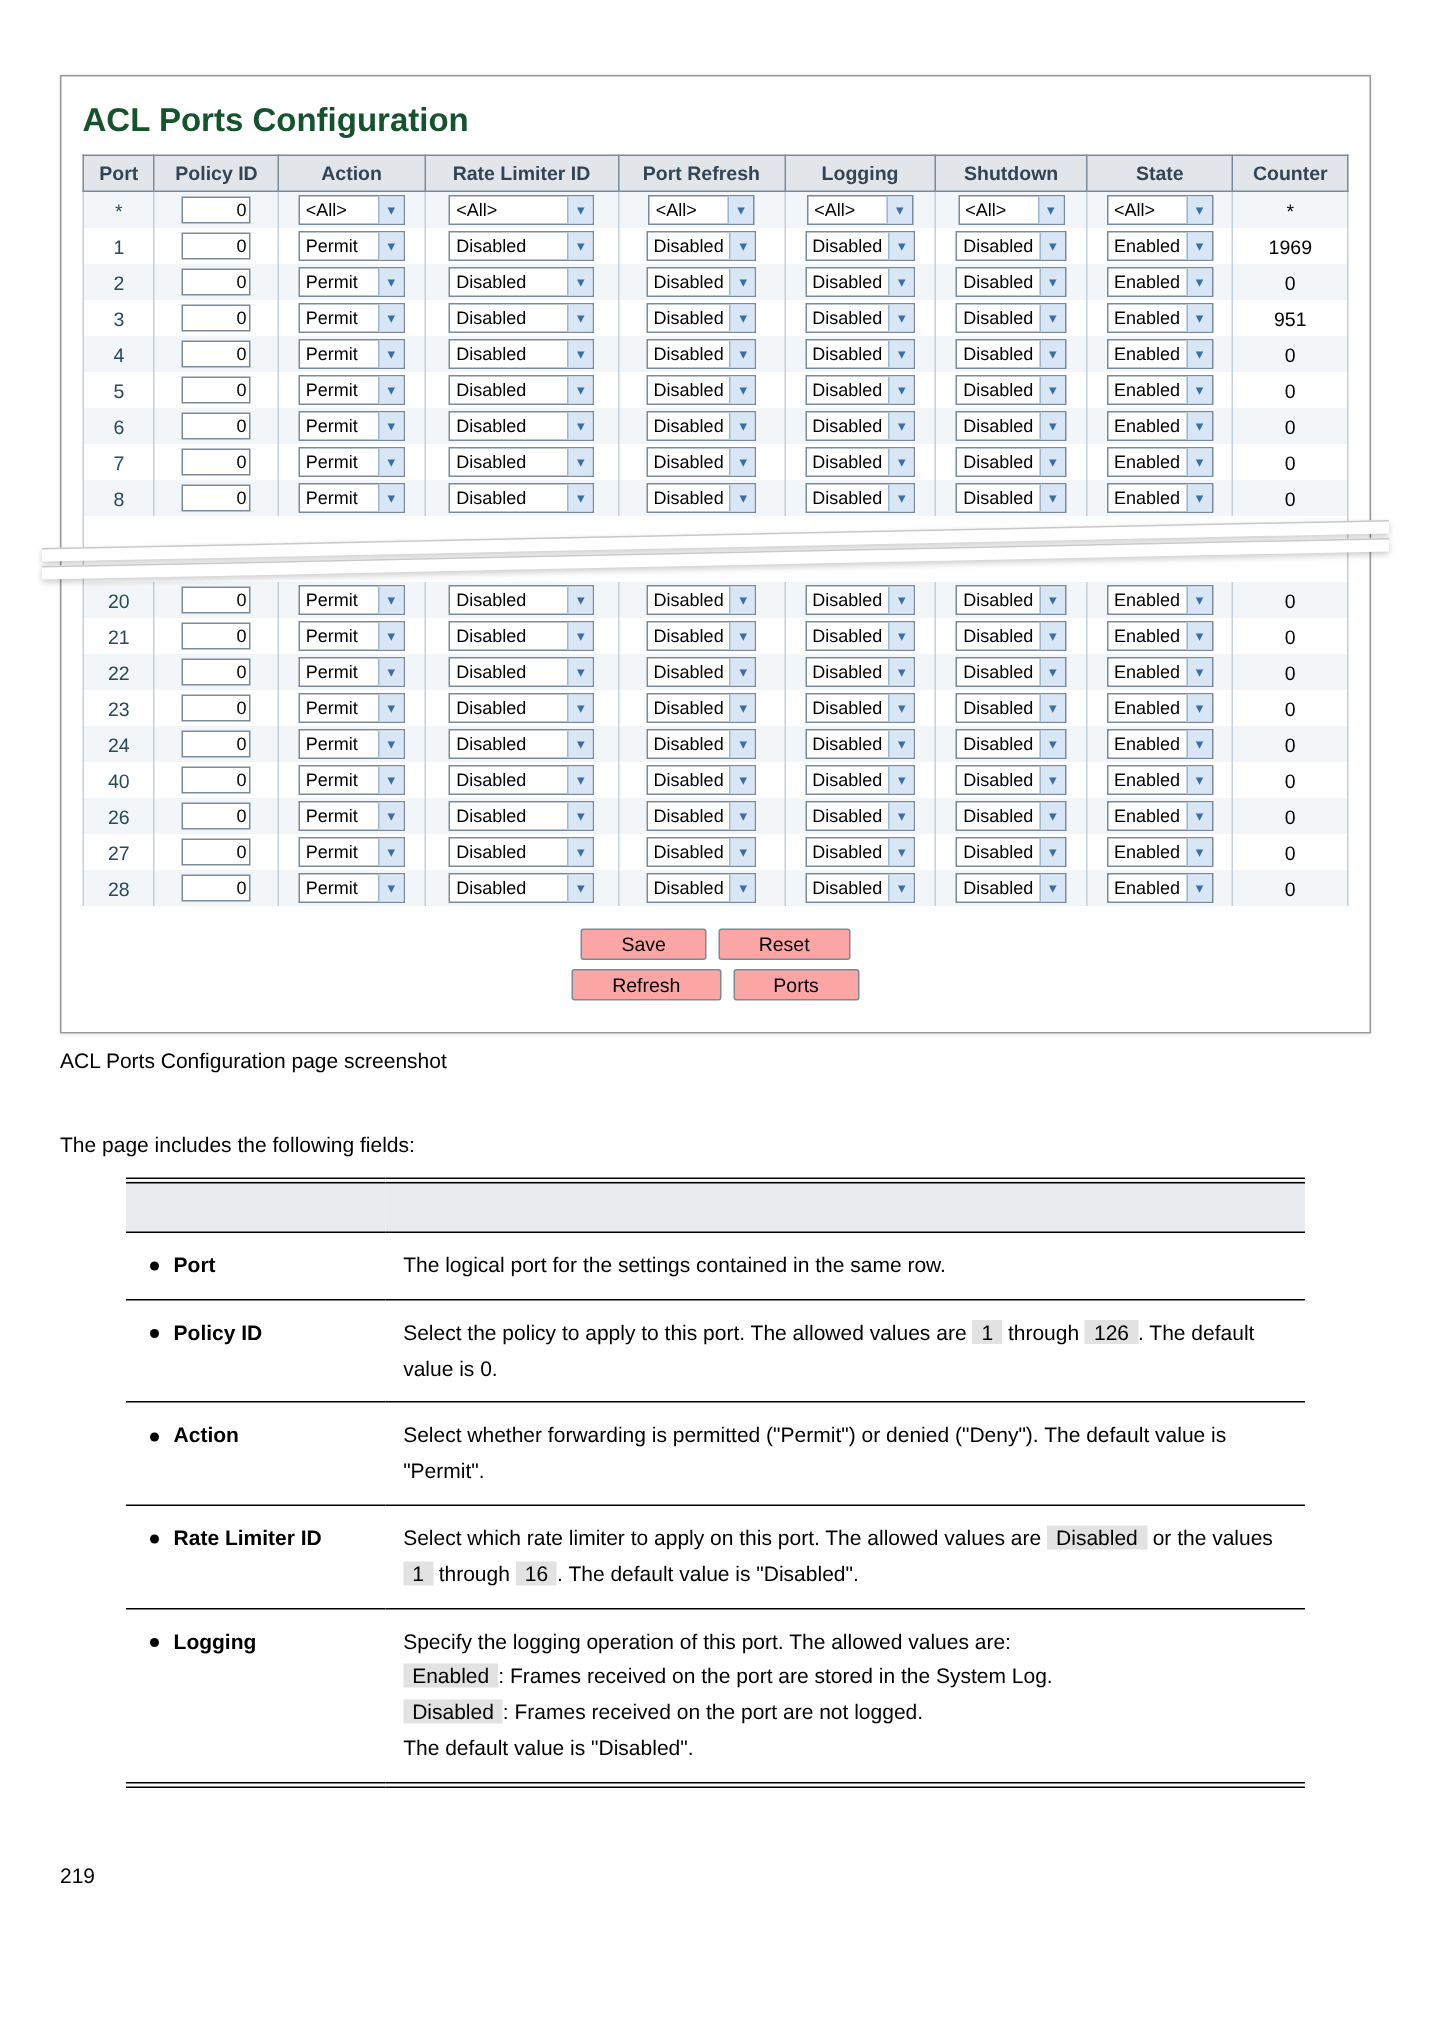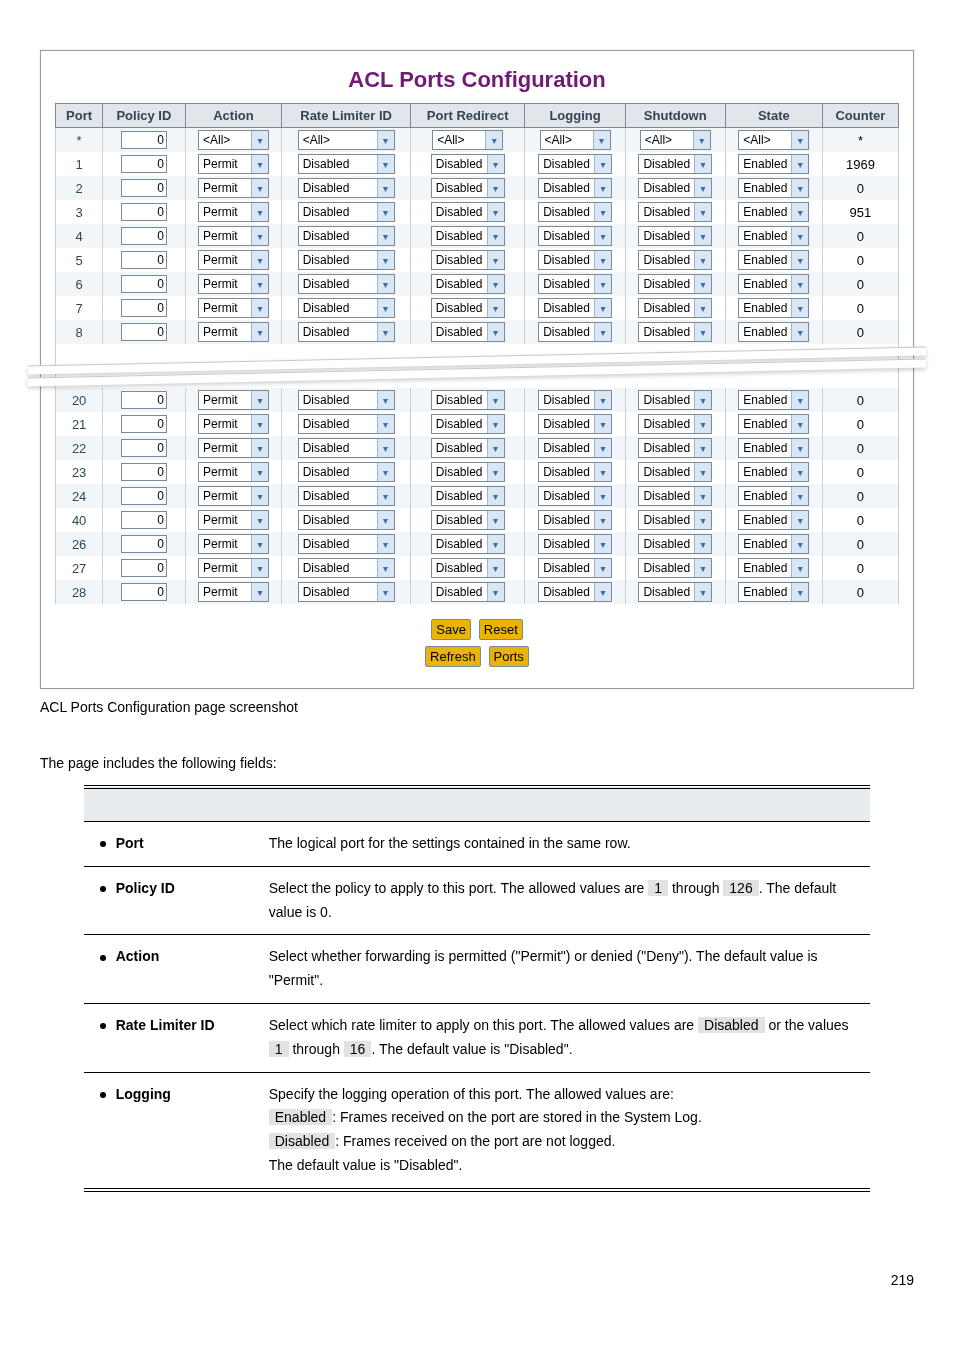--- a/index.html
+++ b/index.html
@@ -10,22 +10,21 @@
     color: #000;
     background: #fff;
   }
   .screenshot-frame {
     border: 1px solid #999;
     padding: 10px 14px 18px;
     margin: 30px 0 8px;
     box-shadow: 0 0 2px rgba(0,0,0,0.15);
   }
   .page-title {
-    text-align: center;
-    color: #701a75;
+    color: #14532d;
     font-size: 22px;
     font-weight: bold;
     margin: 6px 0 10px;
   }
   table.ports {
     border-collapse: collapse;
     width: 100%;
     font-size: 13px;
   }
   table.ports th {
@@ -103,22 +102,22 @@
     box-shadow: 0 2px 4px rgba(0,0,0,0.2);
     transform: skewY(-1.2deg);
   }
   .gap-visual::before { top: 4px; }
   .gap-visual::after  { top: 16px; }
 
   .btn-row { text-align: center; margin-top: 12px; }
   .btn {
     display: inline-block;
     border: 1px solid #7a8a99;
-    background: #eab308;
-    padding: 2px 4px;
+    background: #fca5a5;
+    padding: 2px 26px;
     font-size: 13px;
     margin: 3px 2px;
     border-radius: 2px;
   }
 
   .caption {
     text-align: left;
     margin: 10px 0 40px;
     font-size: 14px;
   }
@@ -158,39 +157,39 @@
     border-radius: 50%;
     vertical-align: middle;
     margin-right: 10px;
     margin-left: 4px;
   }
   .hl {
     background: #e2e2e2;
     padding: 0 6px;
   }
   .page-no {
-    text-align: right;
-    margin-top: 80px;
+    text-align: left;
+    margin-top: 50px;
     font-size: 14px;
   }
 </style>
 </head>
 <body>
 
 <div class="screenshot-frame">
   <div class="page-title">ACL Ports Configuration</div>
 
   <table class="ports">
     <thead>
         <tr id="hdr-row">
           <th>Port</th>
           <th>Policy ID</th>
           <th>Action</th>
           <th>Rate Limiter ID</th>
-          <th>Port Redirect</th>
+          <th>Port Refresh</th>
           <th>Logging</th>
           <th>Shutdown</th>
           <th>State</th>
           <th>Counter</th>
         </tr>
       </thead>
     <tbody id="tbody-top">
         <tr class="even">
           <td class="port-cell">*</td>
           <td><input class="num-input" value="0" style=""></td>

